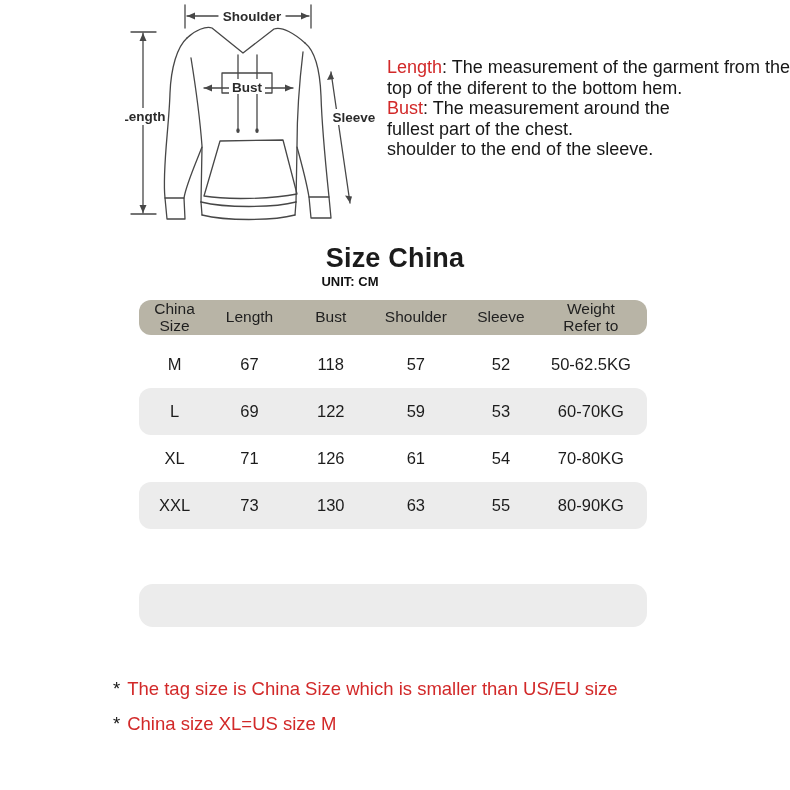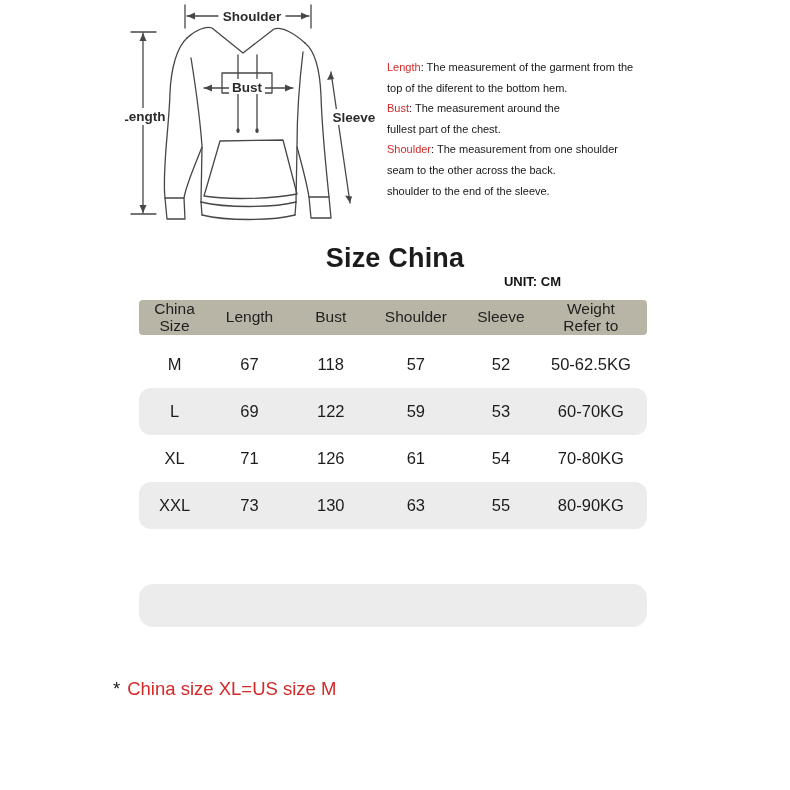--- a/index.html
+++ b/index.html
@@ -10,30 +10,30 @@
   }
   .abs{position:absolute;}
   .red{color:var(--red);}
 
   
   #diagram{left:125px;top:2px;}
   #diagram svg{display:block;}
   #diagram text{font-family:"Liberation Sans","DejaVu Sans",sans-serif;font-size:13.5px;font-weight:600;fill:#2b2b2b;}
 
   
-  #definitions{left:387px;top:57px;width:300px;font-size:11px;line-height:20.6px;color:#171717;}
+  #definitions{left:387px;top:57px;width:300px;font-size:18px;line-height:20.6px;color:#171717;}
   .def-line{white-space:nowrap;}
 
   
   #title{left:0;top:243px;width:790px;text-align:center;font-size:27px;font-weight:700;color:#1b1b1b;letter-spacing:0.2px;}
-  #unit{left:139px;top:274px;width:508px;text-align:right;padding-right:86px;box-sizing:border-box;font-size:13px;font-weight:700;color:#111;}
+  #unit{left:139px;top:274px;width:508px;text-align:center;padding-right:86px;box-sizing:border-box;font-size:13px;font-weight:700;color:#111;}
 
   
   #size-table{left:139px;top:300px;width:508px;}
-  .thead{display:flex;align-items:center;height:35px;background:var(--header-bg);border-radius:4px;}
+  .thead{display:flex;align-items:center;height:35px;background:var(--header-bg);border-radius:12px;}
   .th{display:flex;flex-direction:column;align-items:center;justify-content:center;
       font-size:15.5px;line-height:16.5px;color:#1f1f1f;text-align:center;}
   .trow{display:flex;align-items:center;height:47px;}
   .trow.alt{background:var(--alt-row-bg);border-radius:12px;}
   .tbody{margin-top:6px;}
   .td{font-size:16.5px;text-align:center;color:#1c1c1c;}
   .c0{width:14%;}
   .c1{width:15.5%;}
   .c2{width:16.5%;}
   .c3{width:17%;}
@@ -129,24 +129,20 @@
 <div id="definitions" class="abs">
   <div class="def-entry">
     <div class="def-line"><span class="red">Length</span><span>: The measurement of the garment from the</span></div>
     <div class="def-line">top of the diferent to the bottom hem.</div>
   </div>
   <div class="def-entry">
     <div class="def-line"><span class="red">Bust</span><span>: The measurement around the</span></div>
     <div class="def-line">fullest part of the chest.</div>
   </div>
   <div class="def-entry">
-    <div class="def-line"><span class="red">Shoulder</span><span>: The measurement from one shoulder</span></div>
-    <div class="def-line">seam to the other across the back.</div>
-  </div>
-  <div class="def-entry">
     <div class="def-line">shoulder to the end of the sleeve.</div>
   </div>
 </div>
 
 <div id="title" class="abs">Size China</div>
 <div id="unit" class="abs">UNIT: CM</div>
 
 <div id="size-table" class="abs">
   <div class="thead">
     <div class="th c0 red">
@@ -203,15 +199,18 @@
       <div class="td c4">55</div>
       <div class="td c5 red">80-90KG</div>
     </div>
   </div>
 </div>
 
 <div id="empty-bar" class="abs"></div>
 
 <div id="notes" class="abs">
   <div class="note">
+    <span class="star">*</span><span class="red">The tag size is China Size which is smaller than US/EU size</span>
+  </div>
+  <div class="note">
     <span class="star">*</span><span class="red">China size XL=US size M</span>
   </div>
 </div>
 
 </body></html>

